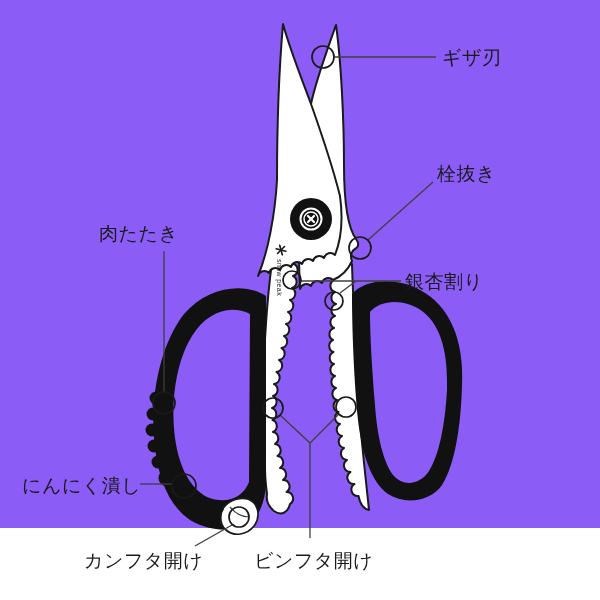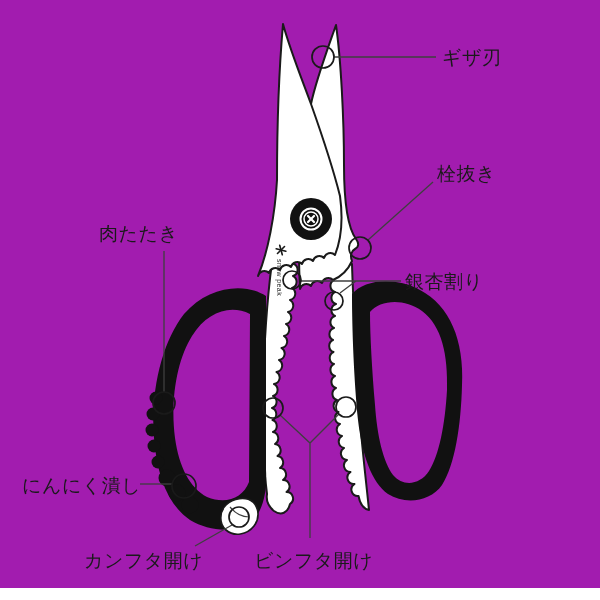--- a/index.html
+++ b/index.html
@@ -7,22 +7,22 @@
     padding: 0;
     width: 600px;
     height: 600px;
     background: #ffffff;
     overflow: hidden;
     font-family: "Liberation Sans", sans-serif;
   }
   .stage {
     position: relative;
     width: 600px;
-    height: 588px;
-    background: #a21caf;
+    height: 528px;
+    background: #8b5cf6;
   }
   svg { display: block; }
   .label {
     font-family: "Liberation Sans", sans-serif;
     font-size: 19px;
     fill: #1a1a1a;
     letter-spacing: 0.5px;
   }
   .logo-text {
     font-family: "Liberation Sans", sans-serif;

